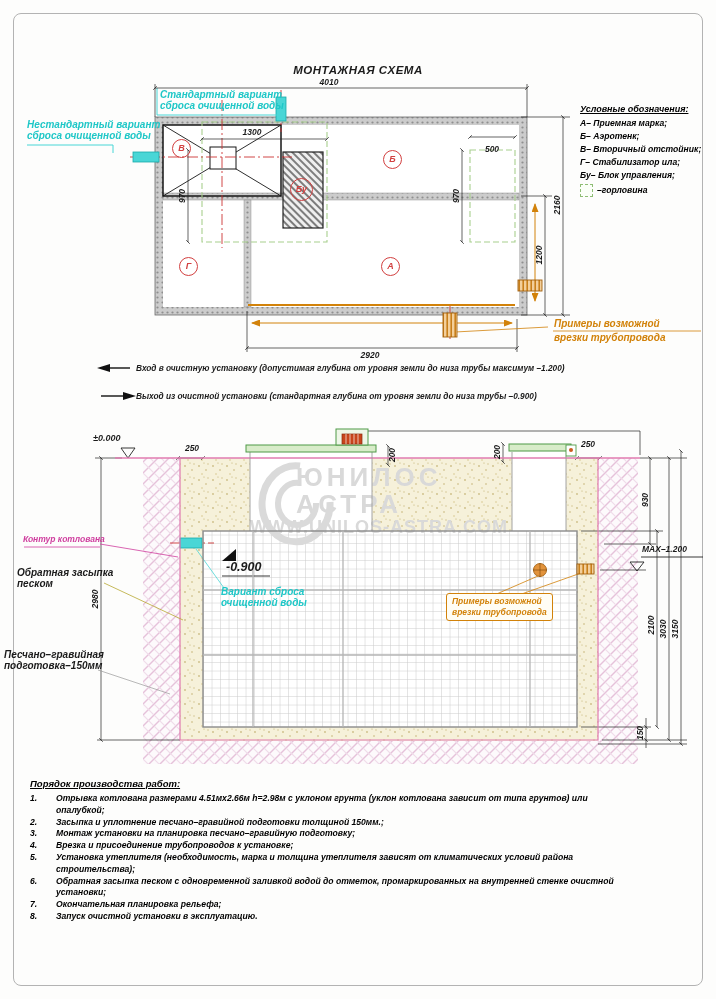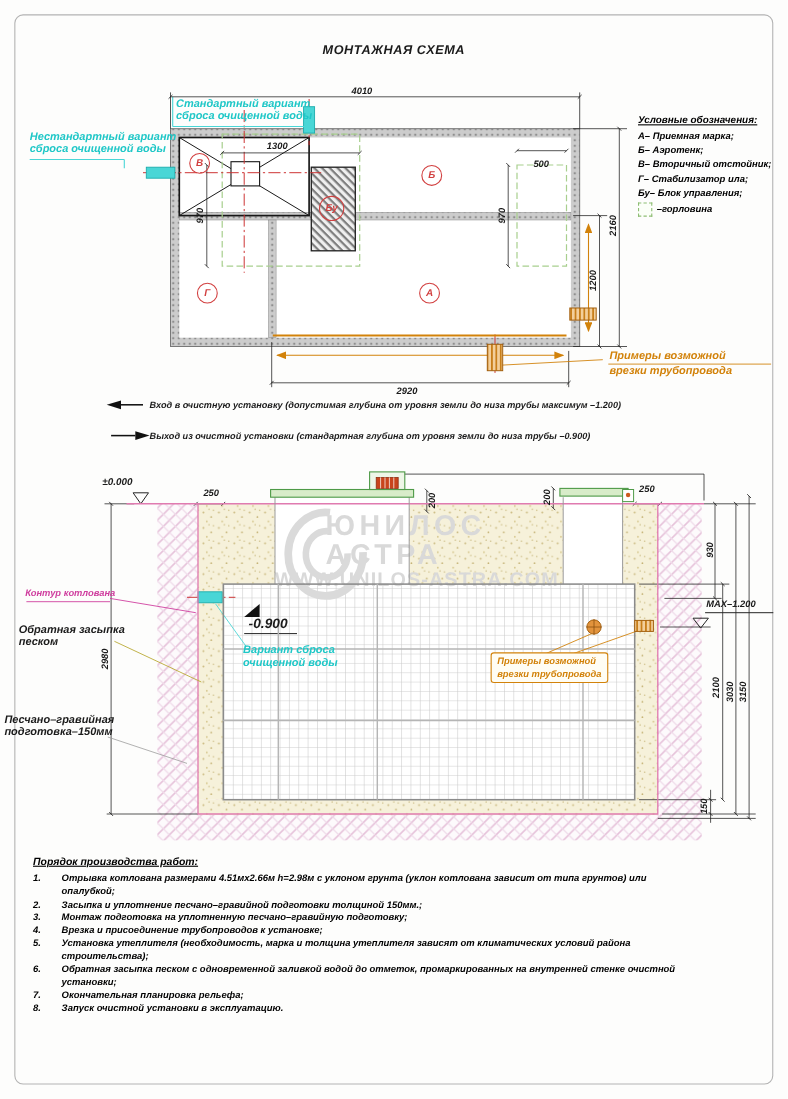--- a/index.html
+++ b/index.html
@@ -8,21 +8,21 @@
   .frame{position:absolute;left:13px;top:13px;right:13px;bottom:13px;
          border:1.5px solid #b3b3b3;border-radius:8px;}
   svg.layer{position:absolute;left:0;top:0;}
   .t{position:absolute;font-style:italic;font-weight:bold;color:#1b1b1b;white-space:nowrap;}
   .c{text-align:center;}
   .dim{font-size:8.5px;}
   .rot{transform:rotate(-90deg);transform-origin:center;}
   .cyan{color:#1fc7c7;}
   .orange{color:#d2820a;}
   .magenta{color:#cf3d9e;}
-  .title1{font-size:11.5px;letter-spacing:.5px;}
+  .title1{font-size:11.5px;letter-spacing:.5px;margin-top:24px;}
   .title2{font-size:10.5px;}
   .circ{position:absolute;border:1.2px solid #d24040;border-radius:50%;color:#d24040;
         width:17px;height:17px;line-height:17px;font-size:9px;text-align:center;
         font-weight:bold;font-style:italic;background:rgba(255,255,255,.0);}
   .callout2{font-size:10px;line-height:11px;}
   .legend{position:absolute;left:580px;top:104px;width:134px;}
   .legend .lt{font-size:9px;font-weight:bold;font-style:italic;text-decoration:underline;margin-bottom:3px;}
   .legend .li{font-size:8.6px;font-weight:bold;font-style:italic;line-height:13px;}
   .legend .swrow{display:flex;align-items:center;margin-top:2px;}
   .legend .sw{width:11px;height:11px;border:1px dashed #8ebd74;background:#fbfff8;margin-right:4px;}
@@ -303,21 +303,21 @@
     <div class="row">
       <span class="num">1.</span>
       <span class="txt">Отрывка котлована размерами 4.51мх2.66м h=2.98м с уклоном грунта (уклон котлована зависит от типа грунтов) или опалубкой;</span>
     </div>
     <div class="row">
       <span class="num">2.</span>
       <span class="txt">Засыпка и уплотнение песчано–гравийной подготовки толщиной 150мм.;</span>
     </div>
     <div class="row">
       <span class="num">3.</span>
-      <span class="txt">Монтаж подготовка на уплотненную песчано–гравийную подготовку;</span>
+      <span class="txt">Монтаж установки на планировка песчано–гравийную подготовку;</span>
     </div>
     <div class="row">
       <span class="num">4.</span>
       <span class="txt">Врезка и присоединение трубопроводов к установке;</span>
     </div>
     <div class="row">
       <span class="num">5.</span>
       <span class="txt">Установка утеплителя (необходимость, марка и толщина утеплителя зависят от климатических условий района строительства);</span>
     </div>
     <div class="row">

